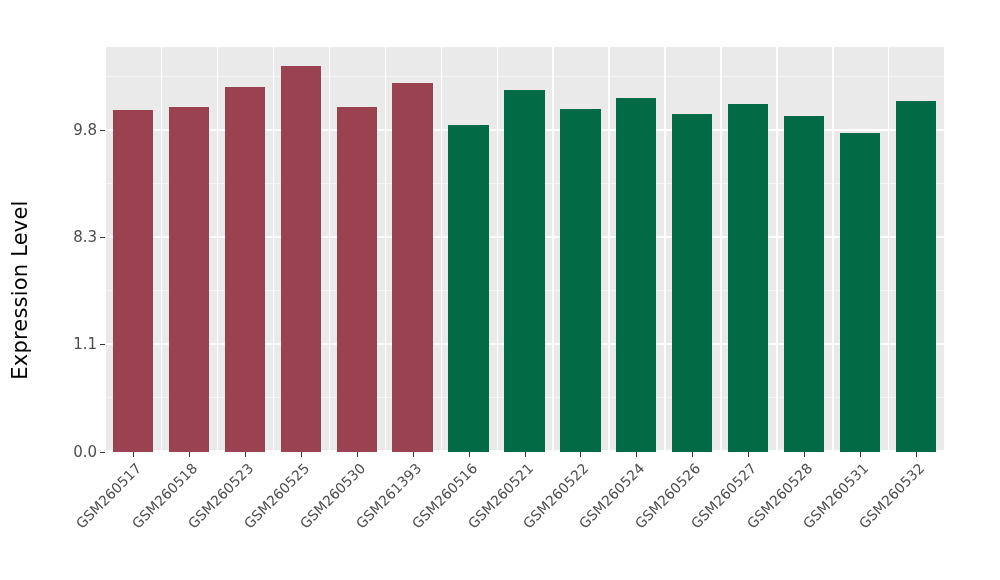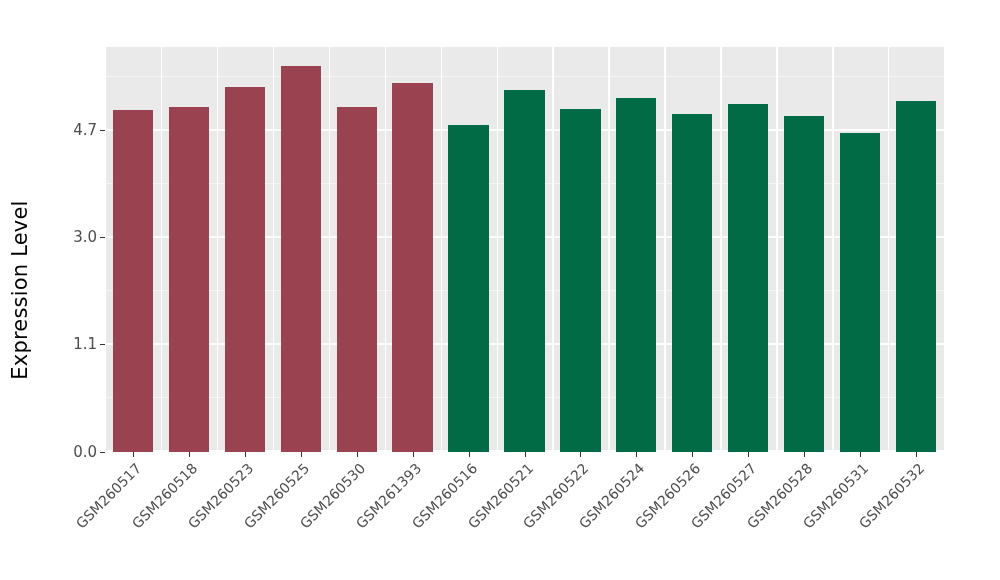--- a/index.html
+++ b/index.html
@@ -149,25 +149,25 @@
   <div class="y-axis">
       <div class="y-tick" style="top: 405px;">
         <span class="y-tick-label">0.0</span>
         <span class="y-tick-mark"></span>
       </div>
       <div class="y-tick" style="top: 297.857px;">
         <span class="y-tick-label">1.1</span>
         <span class="y-tick-mark"></span>
       </div>
       <div class="y-tick" style="top: 190.714px;">
-        <span class="y-tick-label">3.0</span>
+        <span class="y-tick-label">8.3</span>
         <span class="y-tick-mark"></span>
       </div>
       <div class="y-tick" style="top: 83.5714px;">
-        <span class="y-tick-label">4.7</span>
+        <span class="y-tick-label">9.8</span>
         <span class="y-tick-mark"></span>
       </div>
     </div>
 
   <div class="panel">
     <div class="grid-layer">
         <div class="grid-line-minor" style="bottom: 53.5714px;"></div>
         <div class="grid-line-minor" style="bottom: 160.714px;"></div>
         <div class="grid-line-minor" style="bottom: 267.857px;"></div>
         <div class="grid-line-minor" style="bottom: 375px;"></div>

